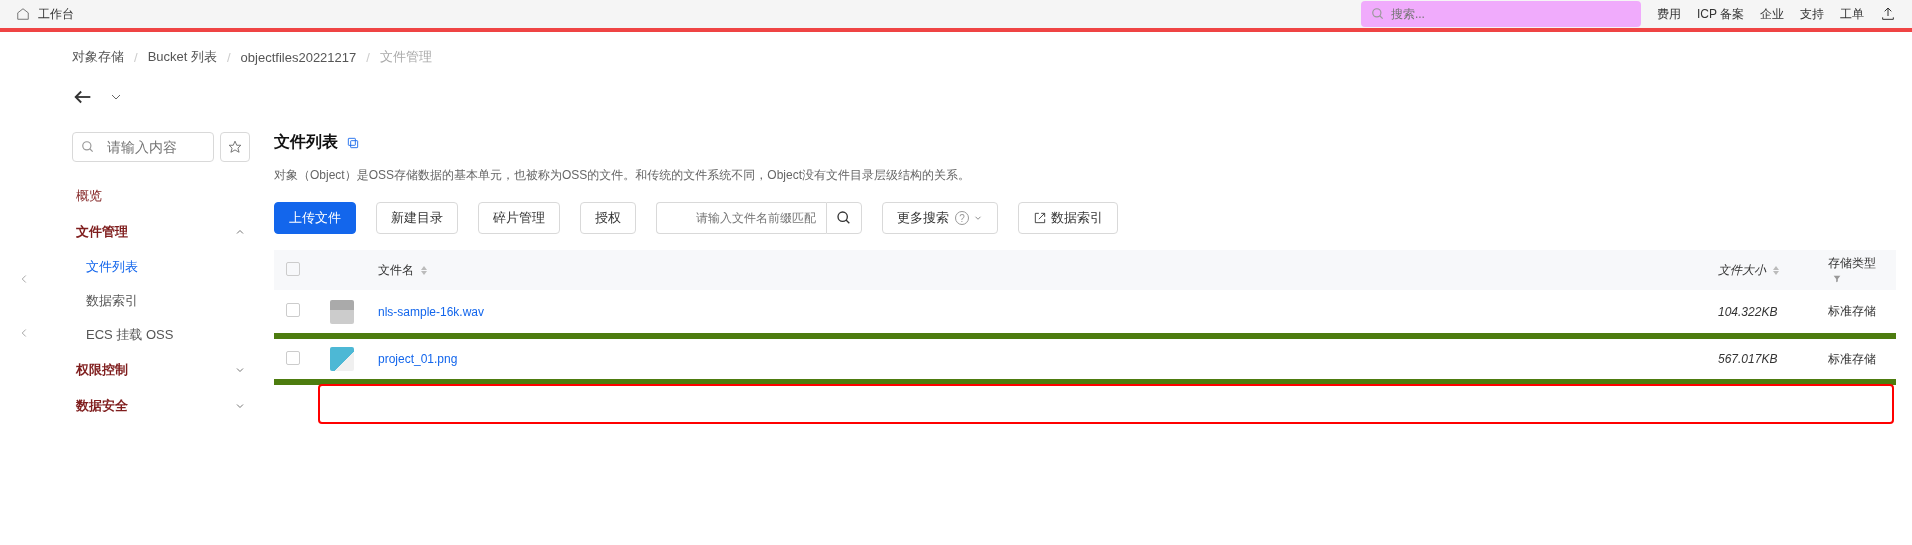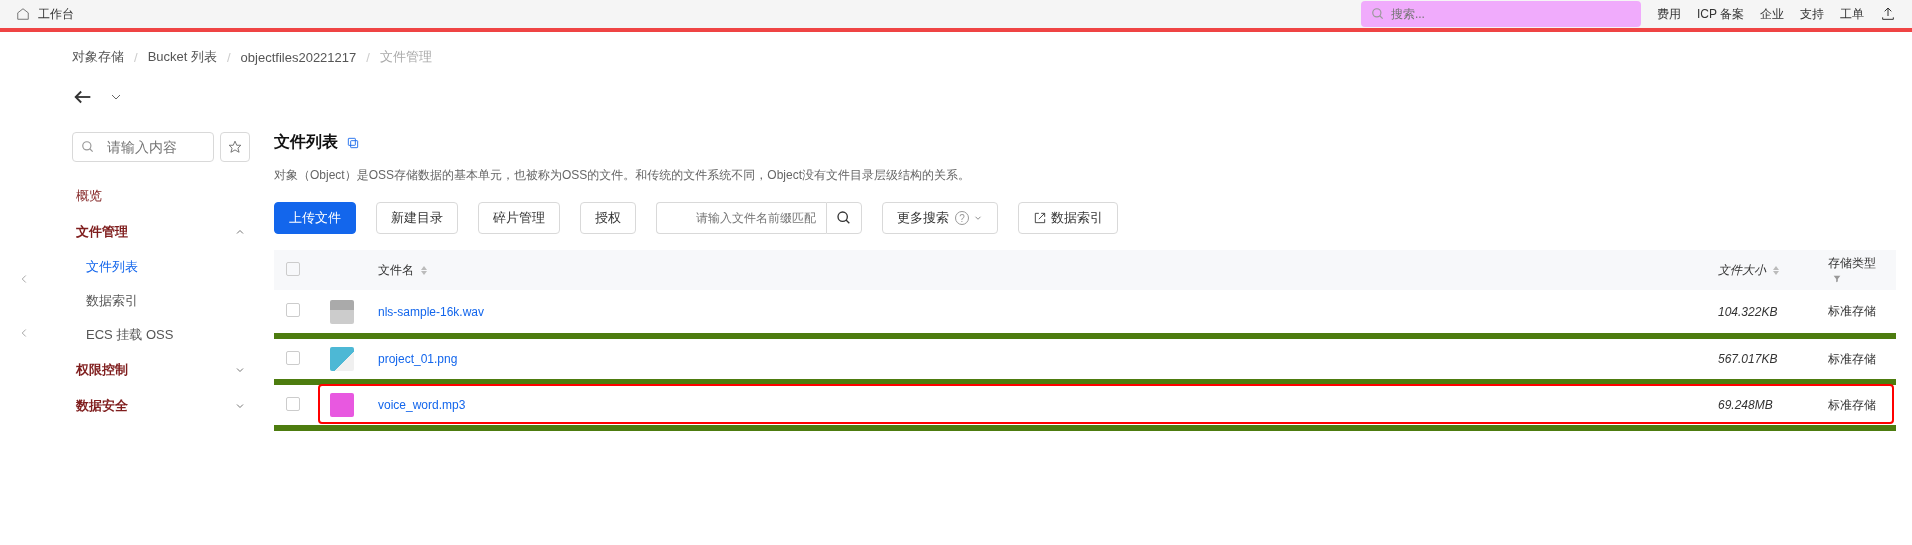--- a/index.html
+++ b/index.html
@@ -268,29 +268,20 @@
   </tr>
                 <tr>
     <td class="col-check"><span class="checkbox"></span></td>
     <td class="col-icon">
                     <div class="file-icon png"></div>
                   </td>
     <td><a class="file-link">project_01.png</a></td>
     <td class="col-size">567.017KB</td>
     <td class="col-type">标准存储</td>
   </tr>
-                <tr id="hlrow">
-    <td class="col-check"><span class="checkbox"></span></td>
-    <td class="col-icon">
-                    <div class="file-icon mp3"></div>
-                  </td>
-    <td><a class="file-link">voice_word.mp3</a></td>
-    <td class="col-size">69.248MB</td>
-    <td class="col-type">标准存储</td>
-  </tr>
               </tbody>
           </table>
           <div id="hl" class="highlight-wrap" style="left: 44px; top: 134px; width: 1576px; height: 40px;"></div>
         </div>
       </div>
     </div>
   </div>
 </div>
 
 </body></html>

